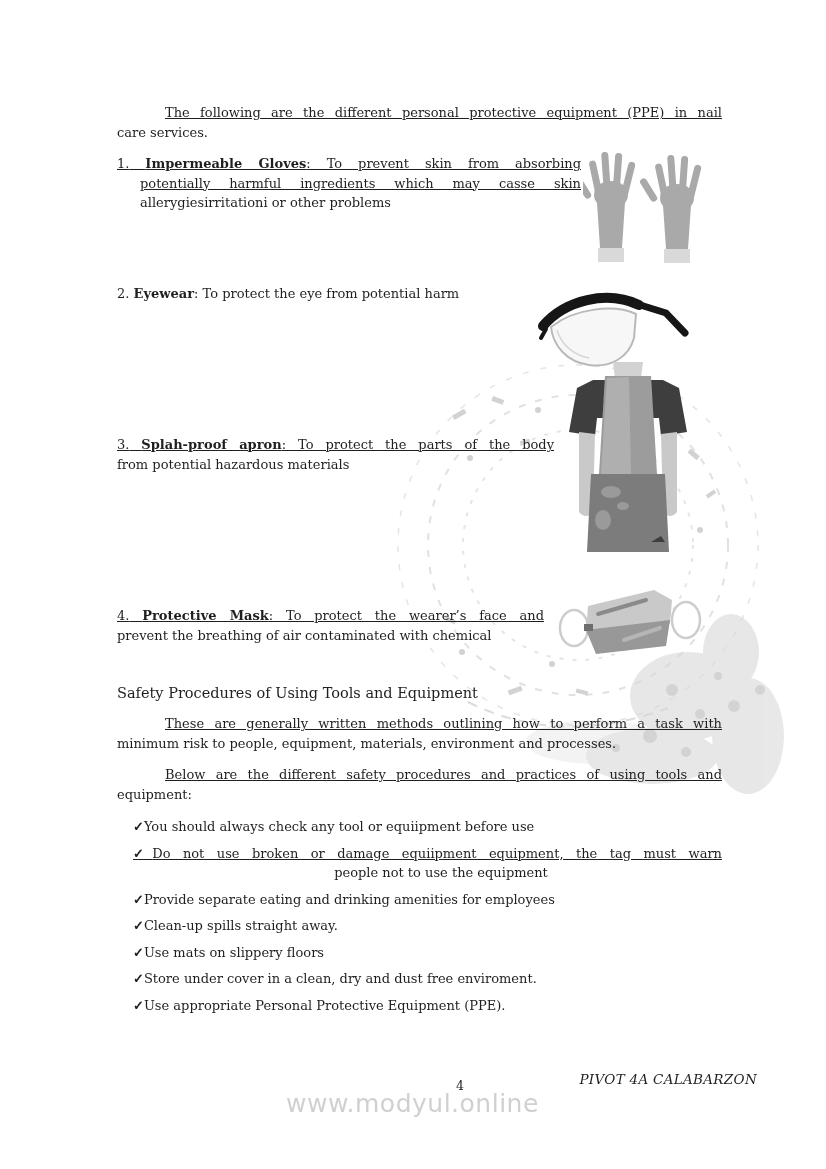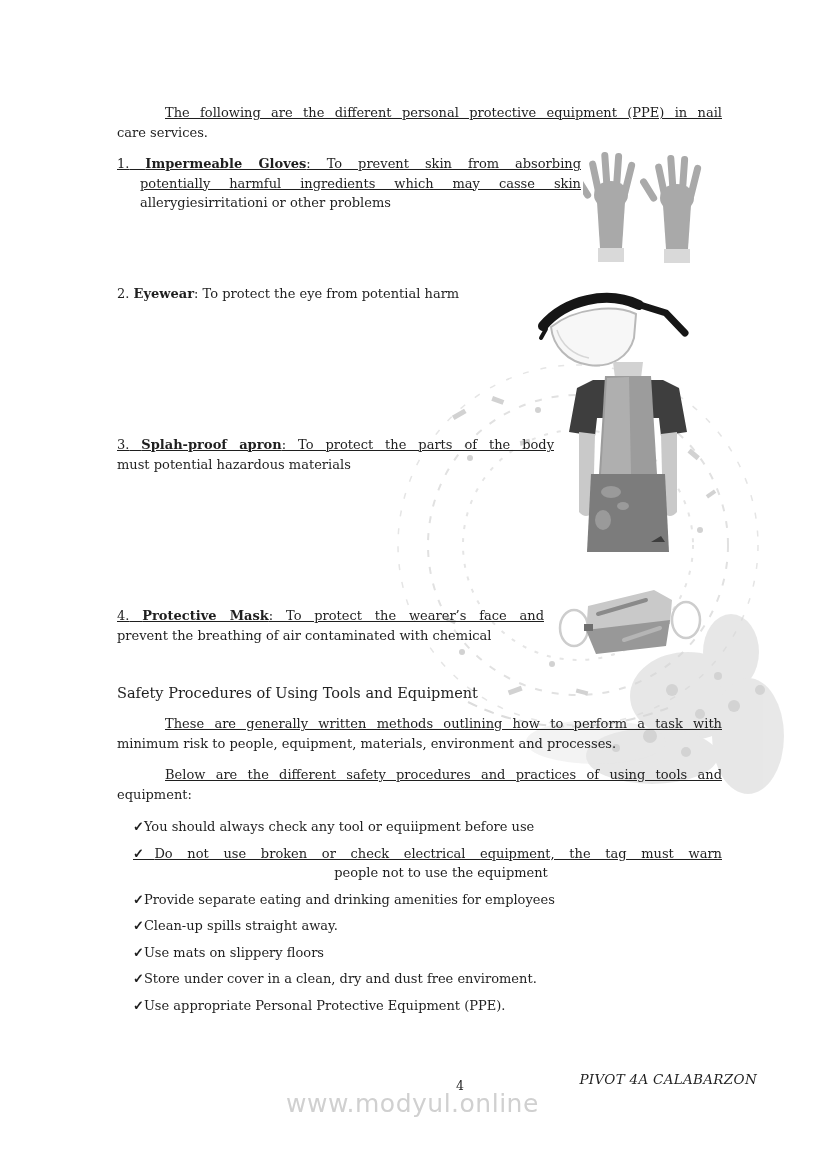--- a/index.html
+++ b/index.html
@@ -143,21 +143,21 @@
       <path d="M14,47 C16,66 30,82 52,85 C74,88 92,77 97,58 L99,34 C77,24 38,28 14,47 Z" fill="#f7f7f7" stroke="#b9b9b9" stroke-width="2"></path>
       <path d="M20,50 C24,64 36,75 52,78" fill="none" stroke="#d6d6d6" stroke-width="1.5"></path>
       <path d="M6,46 C28,20 70,10 102,25" fill="none" stroke="#161616" stroke-width="10" stroke-linecap="round"></path>
       <path d="M100,24 L129,33 L148,53" fill="none" stroke="#161616" stroke-width="7" stroke-linecap="round"></path>
       <path d="M9,49 L4,58" fill="none" stroke="#161616" stroke-width="4" stroke-linecap="round"></path>
     </svg>
   </div>
 
   <div class="abs txt" id="item3">
     <div class="ln jl"><span>3.</span> <b>Splah-proof apron</b><span>: To protect the parts of the body</span></div>
-    <div class="ln">must potential hazardous materials</div>
+    <div class="ln">from potential hazardous materials</div>
   </div>
 
   <div class="abs illus" id="apron-img">
     <svg viewBox="0 0 147 198" xmlns="http://www.w3.org/2000/svg">
       <path d="M58,0 L88,0 L86,16 L60,16 Z" fill="#d2d2d2"></path>
       <path d="M38,18 L108,18 L124,26 L132,70 L106,74 L104,56 L42,56 L40,74 L14,70 L22,26 Z" fill="#3e3e3e"></path>
       <path d="M24,70 L40,72 L38,150 Q31,158 24,150 Z" fill="#c9c9c9"></path>
       <path d="M122,70 L106,72 L108,150 Q115,158 122,150 Z" fill="#c9c9c9"></path>
       <path d="M50,14 L96,14 L102,112 L44,112 Z" fill="#9c9c9c"></path>
       <path d="M52,16 L74,15 L76,112 L46,112 Z" fill="#b3b3b3" opacity="0.85"></path>
@@ -196,21 +196,21 @@
   <div class="abs txt" id="para2">
     <div class="ln jl indent">Below are the different safety procedures and practices of using tools and</div>
     <div class="ln">equipment:</div>
   </div>
 
   <div class="abs txt" id="bullets">
     <div class="bullet">
       <div class="ln"><span class="chk">✓</span><span>You should always check any tool or equiipment before use</span></div>
     </div>
     <div class="bullet">
-      <div class="ln jl"><span class="chk">✓</span><span>Do not use broken or check electrical equipment, the tag must warn</span></div>
+      <div class="ln jl"><span class="chk">✓</span><span>Do not use broken or damage equiipment equipment, the tag must warn</span></div>
       <div class="ln cont">people not to use the equipment</div>
     </div>
     <div class="bullet">
       <div class="ln"><span class="chk">✓</span><span>Provide separate eating and drinking amenities for employees</span></div>
     </div>
     <div class="bullet">
       <div class="ln"><span class="chk">✓</span><span>Clean-up spills straight away.</span></div>
     </div>
     <div class="bullet">
       <div class="ln"><span class="chk">✓</span><span>Use mats on slippery floors</span></div>

